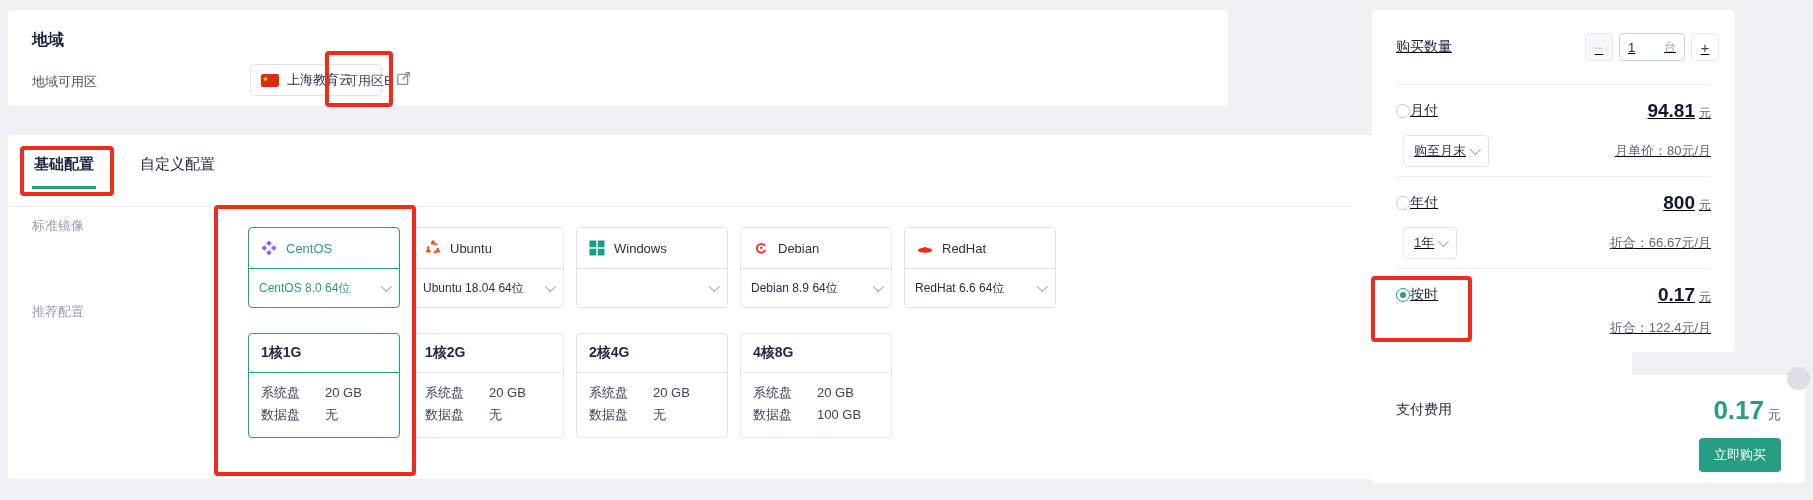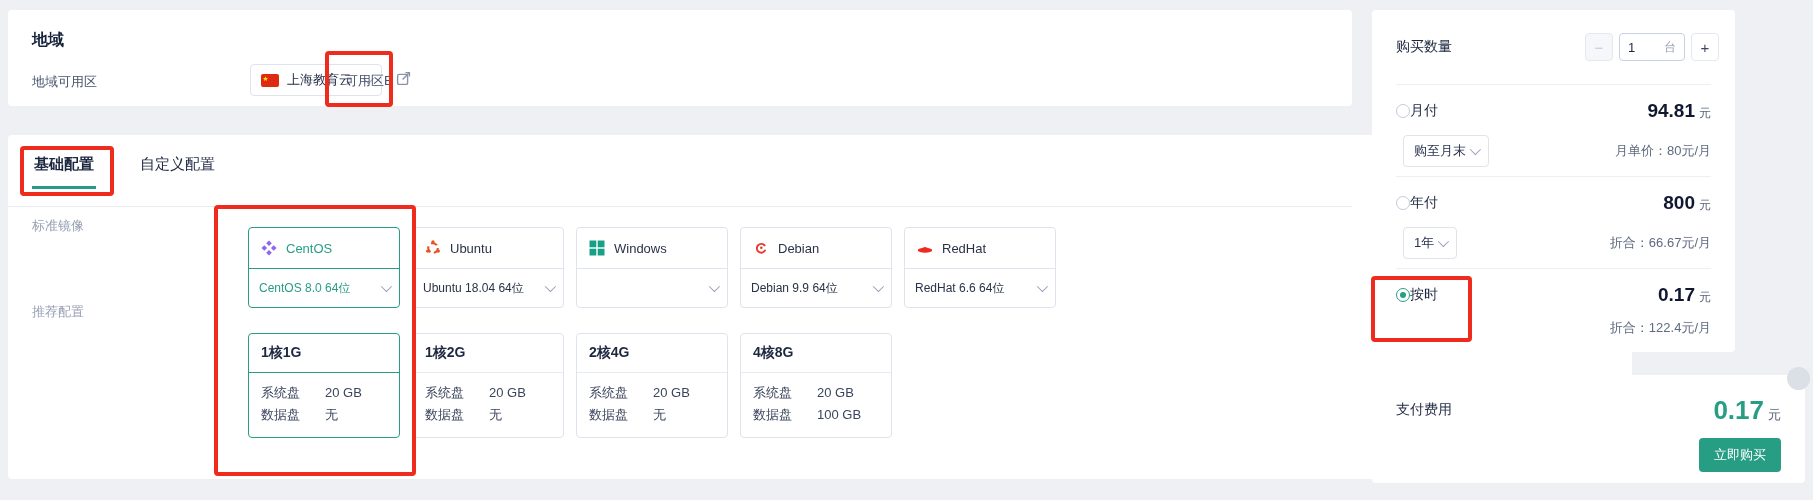--- a/index.html
+++ b/index.html
@@ -1,20 +1,20 @@
 <!DOCTYPE html>
 <html><head>
 <meta charset="utf-8">
 <style>
   html,body{margin:0;padding:0;background:#eef0f4;font-family:"Liberation Sans","DejaVu Sans",sans-serif;}
   .page{position:relative;width:1813px;height:500px;background:#eef0f4;overflow:hidden;}
   .card{position:absolute;background:#fff;border-radius:4px;}
 
   
-  #card-region{left:8px;top:10px;width:1344px;height:96px;}
+  #card-region{left:8px;top:10px;width:1220px;height:96px;}
   .region-title{position:absolute;left:24px;top:20px;font-size:16px;font-weight:700;color:#17233d;}
   .region-label{position:absolute;left:24px;top:63px;font-size:13px;color:#46526b;}
   .region-select{position:absolute;left:242px;top:54px;width:132px;height:32px;border:1px solid #dfe3ec;border-radius:4px;
     display:flex;align-items:center;gap:8px;padding:0 10px;box-sizing:border-box;background:#fff;cursor:pointer;}
   .region-select .val{font-size:13px;color:#222c44;flex:1;}
   .chev{width:7px;height:7px;border-right:1.5px solid #98a1b5;border-bottom:1.5px solid #98a1b5;
     transform:rotate(45deg) translateY(-2px);flex:none;}
   .zone{position:absolute;left:337px;top:62px;font-size:13px;color:#46526b;cursor:pointer;}
   .ext-icon{position:absolute;left:388px;top:61px;cursor:pointer;}
 
@@ -38,21 +38,21 @@
 
   .spec-card{width:152px;border:1px solid #dfe3ec;border-radius:4px;box-sizing:border-box;background:#fff;cursor:pointer;}
   .spec-card.sel{border-color:#279e84;}
   .spec-title{height:38px;display:flex;align-items:center;padding:0 12px;font-size:14px;font-weight:700;color:#1d2740;border-bottom:1px solid #e6eaf1;}
   .spec-card.sel .spec-title{border-bottom-color:#279e84;}
   .spec-body{padding:9px 12px 11px;}
   .spec-row{display:flex;font-size:13px;color:#3a445c;line-height:22px;}
   .spec-k{width:64px;}
 
   
-  #card-billing{left:1372px;top:10px;width:363px;height:342px;}
+  #card-billing{left:1372px;top:10px;width:363px;height:342px;text-decoration:underline;}
   .qty-row{height:74px;display:flex;align-items:center;justify-content:space-between;padding:0 16px 0 24px;}
   .qty-label{font-size:14px;color:#1d2740;}
   .stepper{display:flex;align-items:center;gap:6px;}
   .step-btn{width:28px;height:28px;border:1px solid #e4e8f0;border-radius:4px;display:flex;align-items:center;justify-content:center;
     font-size:15px;background:#fff;color:#3c465e;cursor:pointer;box-sizing:border-box;}
   .step-btn.dis{background:#f5f7fa;color:#c3cad8;}
   .qty-box{width:66px;height:28px;border:1px solid #c7d1e3;border-radius:4px;display:flex;align-items:center;box-sizing:border-box;padding:0 8px;}
   .qty-box input{border:0;outline:0;width:26px;font-size:13px;color:#1d2740;font-family:inherit;padding:0;background:transparent;}
   .qty-unit{margin-left:auto;font-size:12px;color:#98a1b5;}
 
@@ -176,21 +176,21 @@
 
       <div class="os-col">
         <div class="os-top">
           <svg width="16" height="16" viewBox="0 0 16 16">
             <path d="M11.6 5.4 A4.4 4.4 0 1 0 12 10.6" fill="none" stroke="#e8392b" stroke-width="1.9" stroke-linecap="round"></path>
             <circle cx="8.3" cy="7.8" r="1.3" fill="#e8392b"></circle>
           </svg>
           <span class="os-name">Debian</span>
         </div>
         <div class="os-sel">
-          <span>Debian 9.9 64位</span>
+          <span>Debian 8.9 64位</span>
           <span class="chev"></span>
         </div>
       </div>
 
       <div class="os-col">
         <div class="os-top">
           <svg width="16" height="16" viewBox="0 0 16 16">
             <path d="M3.6 10 Q8 3.8 12.4 10 Z" fill="#ee2b1c"></path>
             <ellipse cx="8" cy="10.3" rx="7.2" ry="2.5" fill="#ee2b1c"></ellipse>
           </svg>

